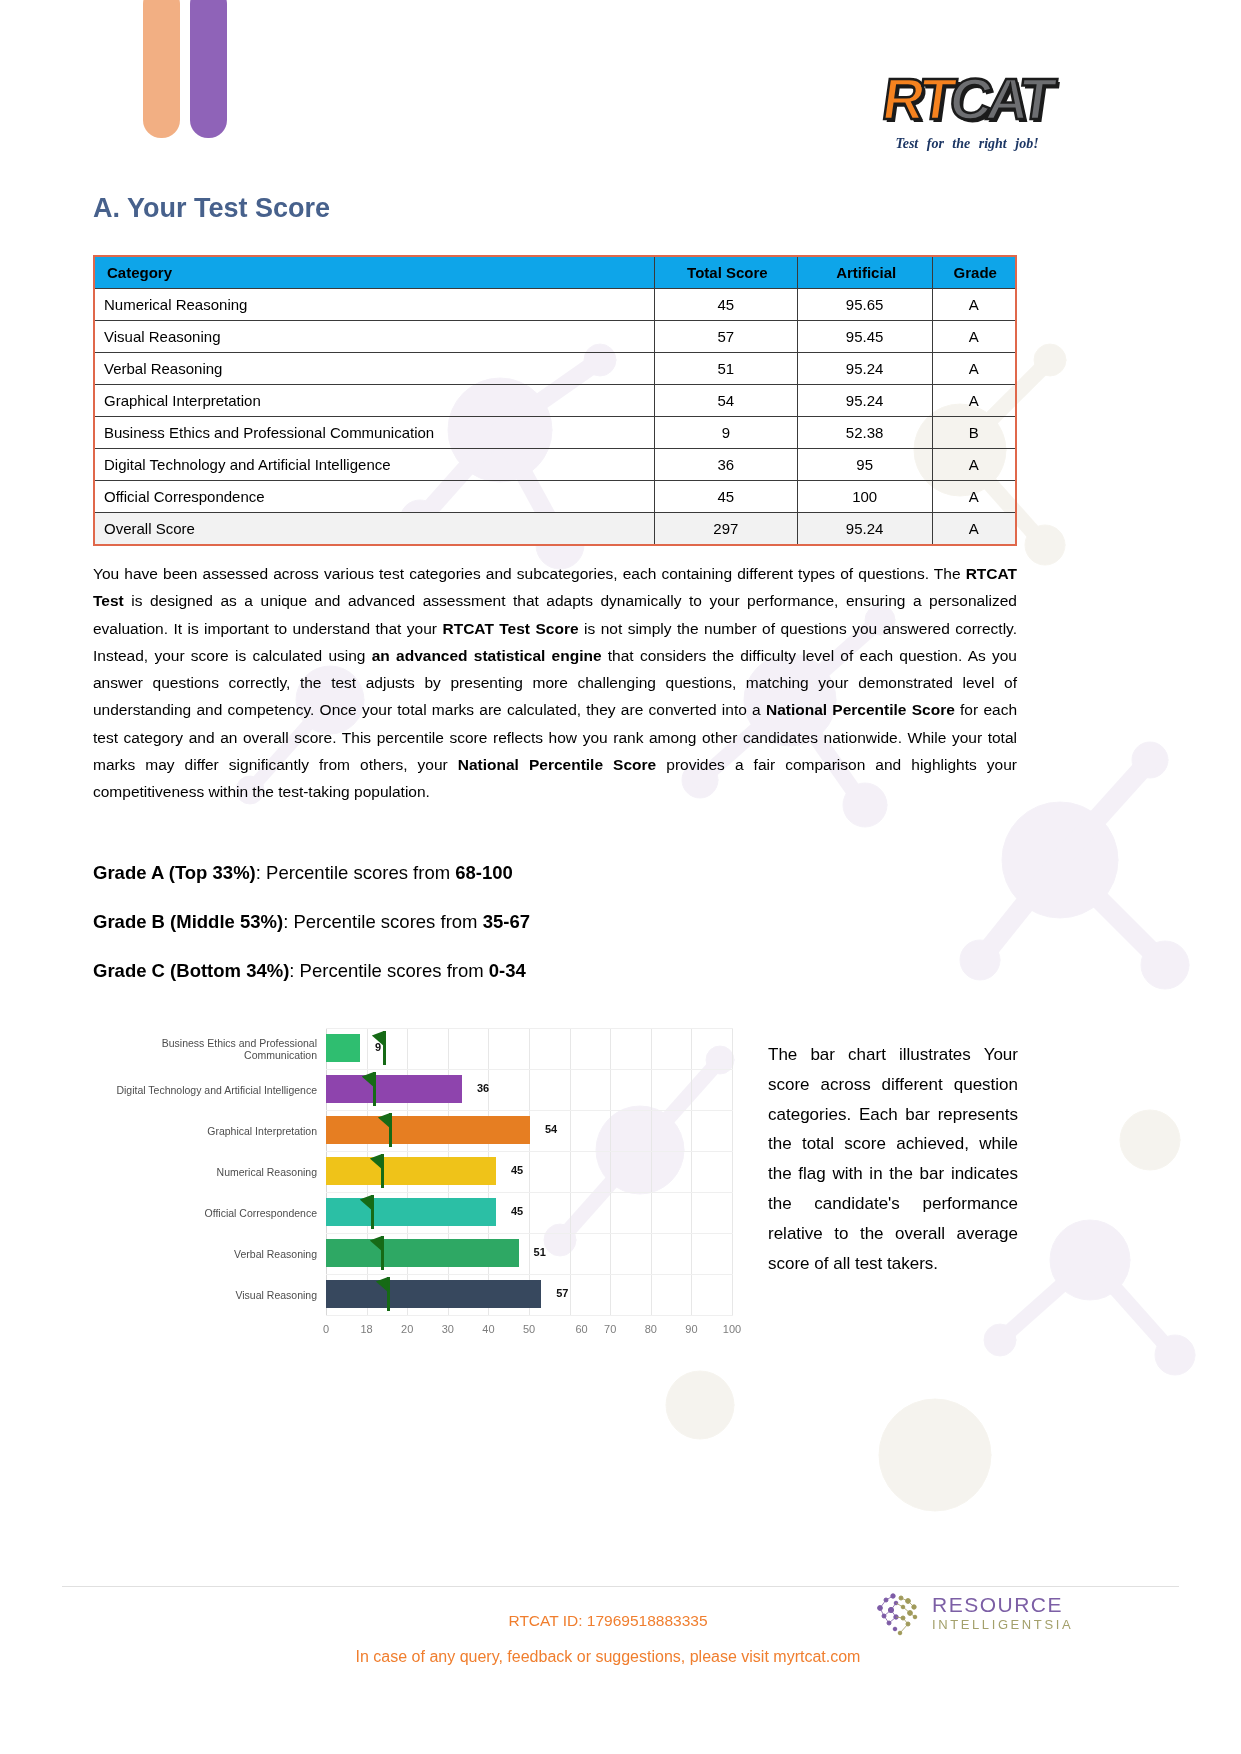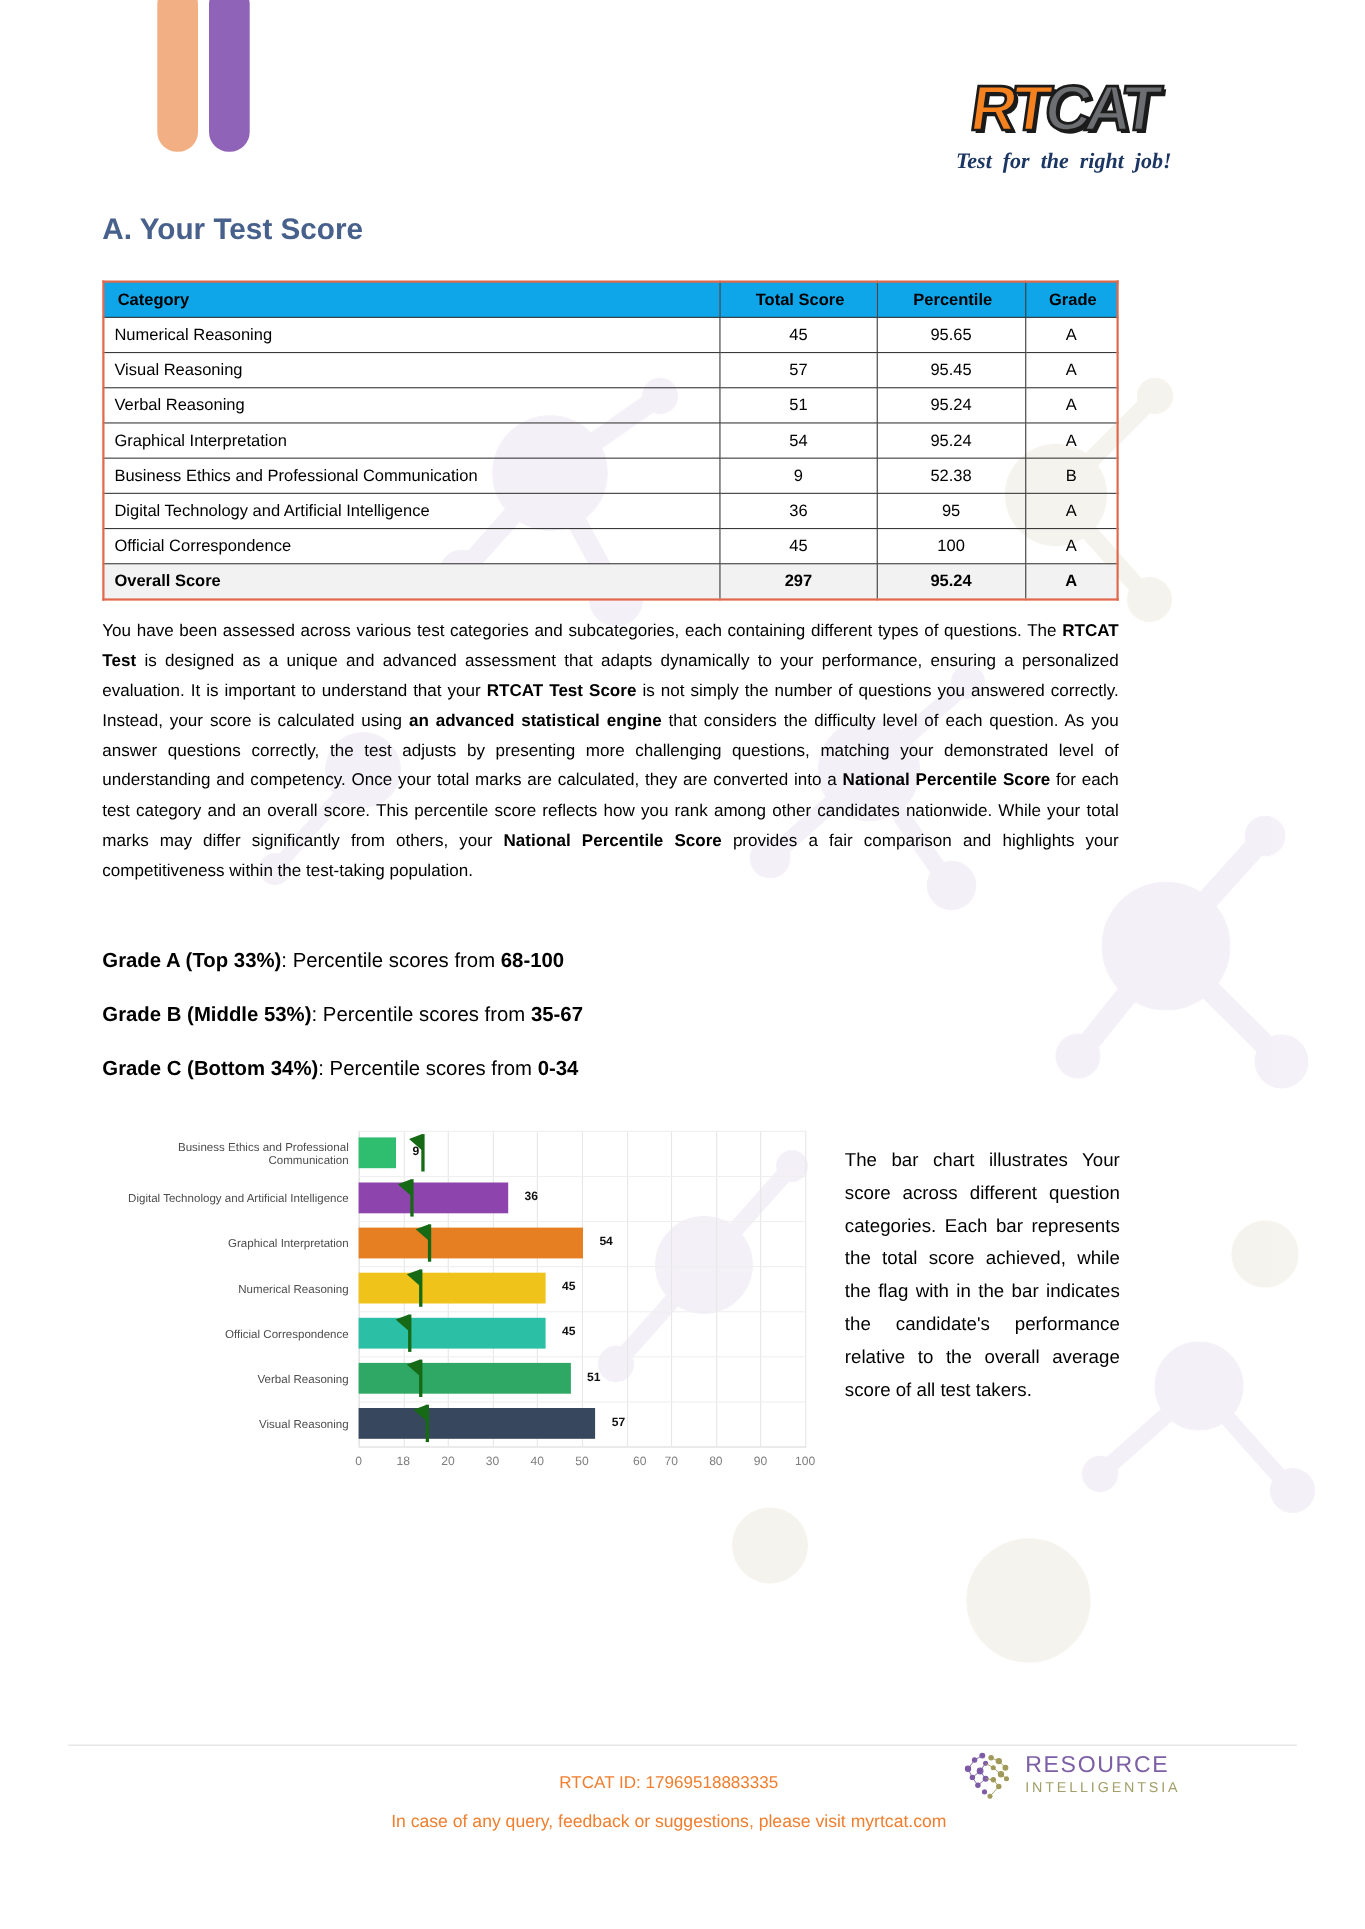--- a/index.html
+++ b/index.html
@@ -15,32 +15,32 @@
   .deco-bar{position:absolute;top:-14px;width:37px;height:152px;border-radius:18px;}
   .deco-orange{left:143px;background:#F2AF83;}
   .deco-purple{left:190px;background:#8F63B8;}
 
   
   .logo{position:absolute;left:862px;top:70px;width:210px;text-align:center;}
   .logo-text{display:inline-block;transform:skew(-8deg);font-weight:900;font-size:58px;line-height:1;letter-spacing:-5px;}
   .logo-rt{color:#F5821F;-webkit-text-stroke:2.5px #1b1b1b;text-shadow:3px 3px 0 #1b1b1b;}
   .logo-cat{color:#6d6e71;-webkit-text-stroke:2.5px #1b1b1b;text-shadow:3px 3px 0 #1b1b1b;}
   .logo-tagline{font-family:"Liberation Serif", serif;font-style:italic;font-weight:bold;
-    color:#1C3664;font-size:20px;margin-top:8px;word-spacing:5px;}
+    color:#1C3664;font-size:14px;margin-top:8px;word-spacing:5px;}
 
   .heading{position:absolute;left:93px;top:193px;font-size:27px;font-weight:bold;color:#47618C;}
 
   
   .score-table{position:absolute;left:93px;top:255px;width:924px;border-collapse:collapse;
     font-size:15px;background:transparent;}
   .score-table th,.score-table td{border:1px solid #3a3a3a;padding:5px 9px;height:21px;}
   .score-table{border:2px solid #E0684B;}
   .score-table thead th{background:#0ea5e9;text-align:left;font-weight:bold;padding-left:12px;}
   .score-table .c{text-align:center;}
-  .score-table tr.overall td{background:#f2f2f2;font-weight:bold;}
+  .score-table tr.overall td{background:#f2f2f2;font-weight:normal;}
 
   .description{position:absolute;left:93px;top:560px;width:924px;font-size:15.5px;
     line-height:27.3px;text-align:justify;}
   .b{font-weight:bold;}
 
   .grades{position:absolute;left:93px;top:862px;width:924px;}
   .grade-line{font-size:18.5px;margin-bottom:27px;}
 
   
   .chart{position:absolute;left:93px;top:1028px;width:660px;height:330px;}
@@ -129,21 +129,21 @@
     <colgroup>
         <col style="width:562px">
         <col style="width:143px">
         <col style="width:135px">
         <col style="width:84px">
       </colgroup>
     <thead>
         <tr>
           <th>Category</th>
           <th class="c">Total Score</th>
-          <th class="c">Percentile</th>
+          <th class="c">Artificial</th>
           <th class="c">Grade</th>
         </tr>
       </thead>
     <tbody>
         <tr>
           <td>Numerical Reasoning</td>
           <td class="c">45</td>
           <td class="c">95.65</td>
           <td class="c">A</td>
         </tr>

